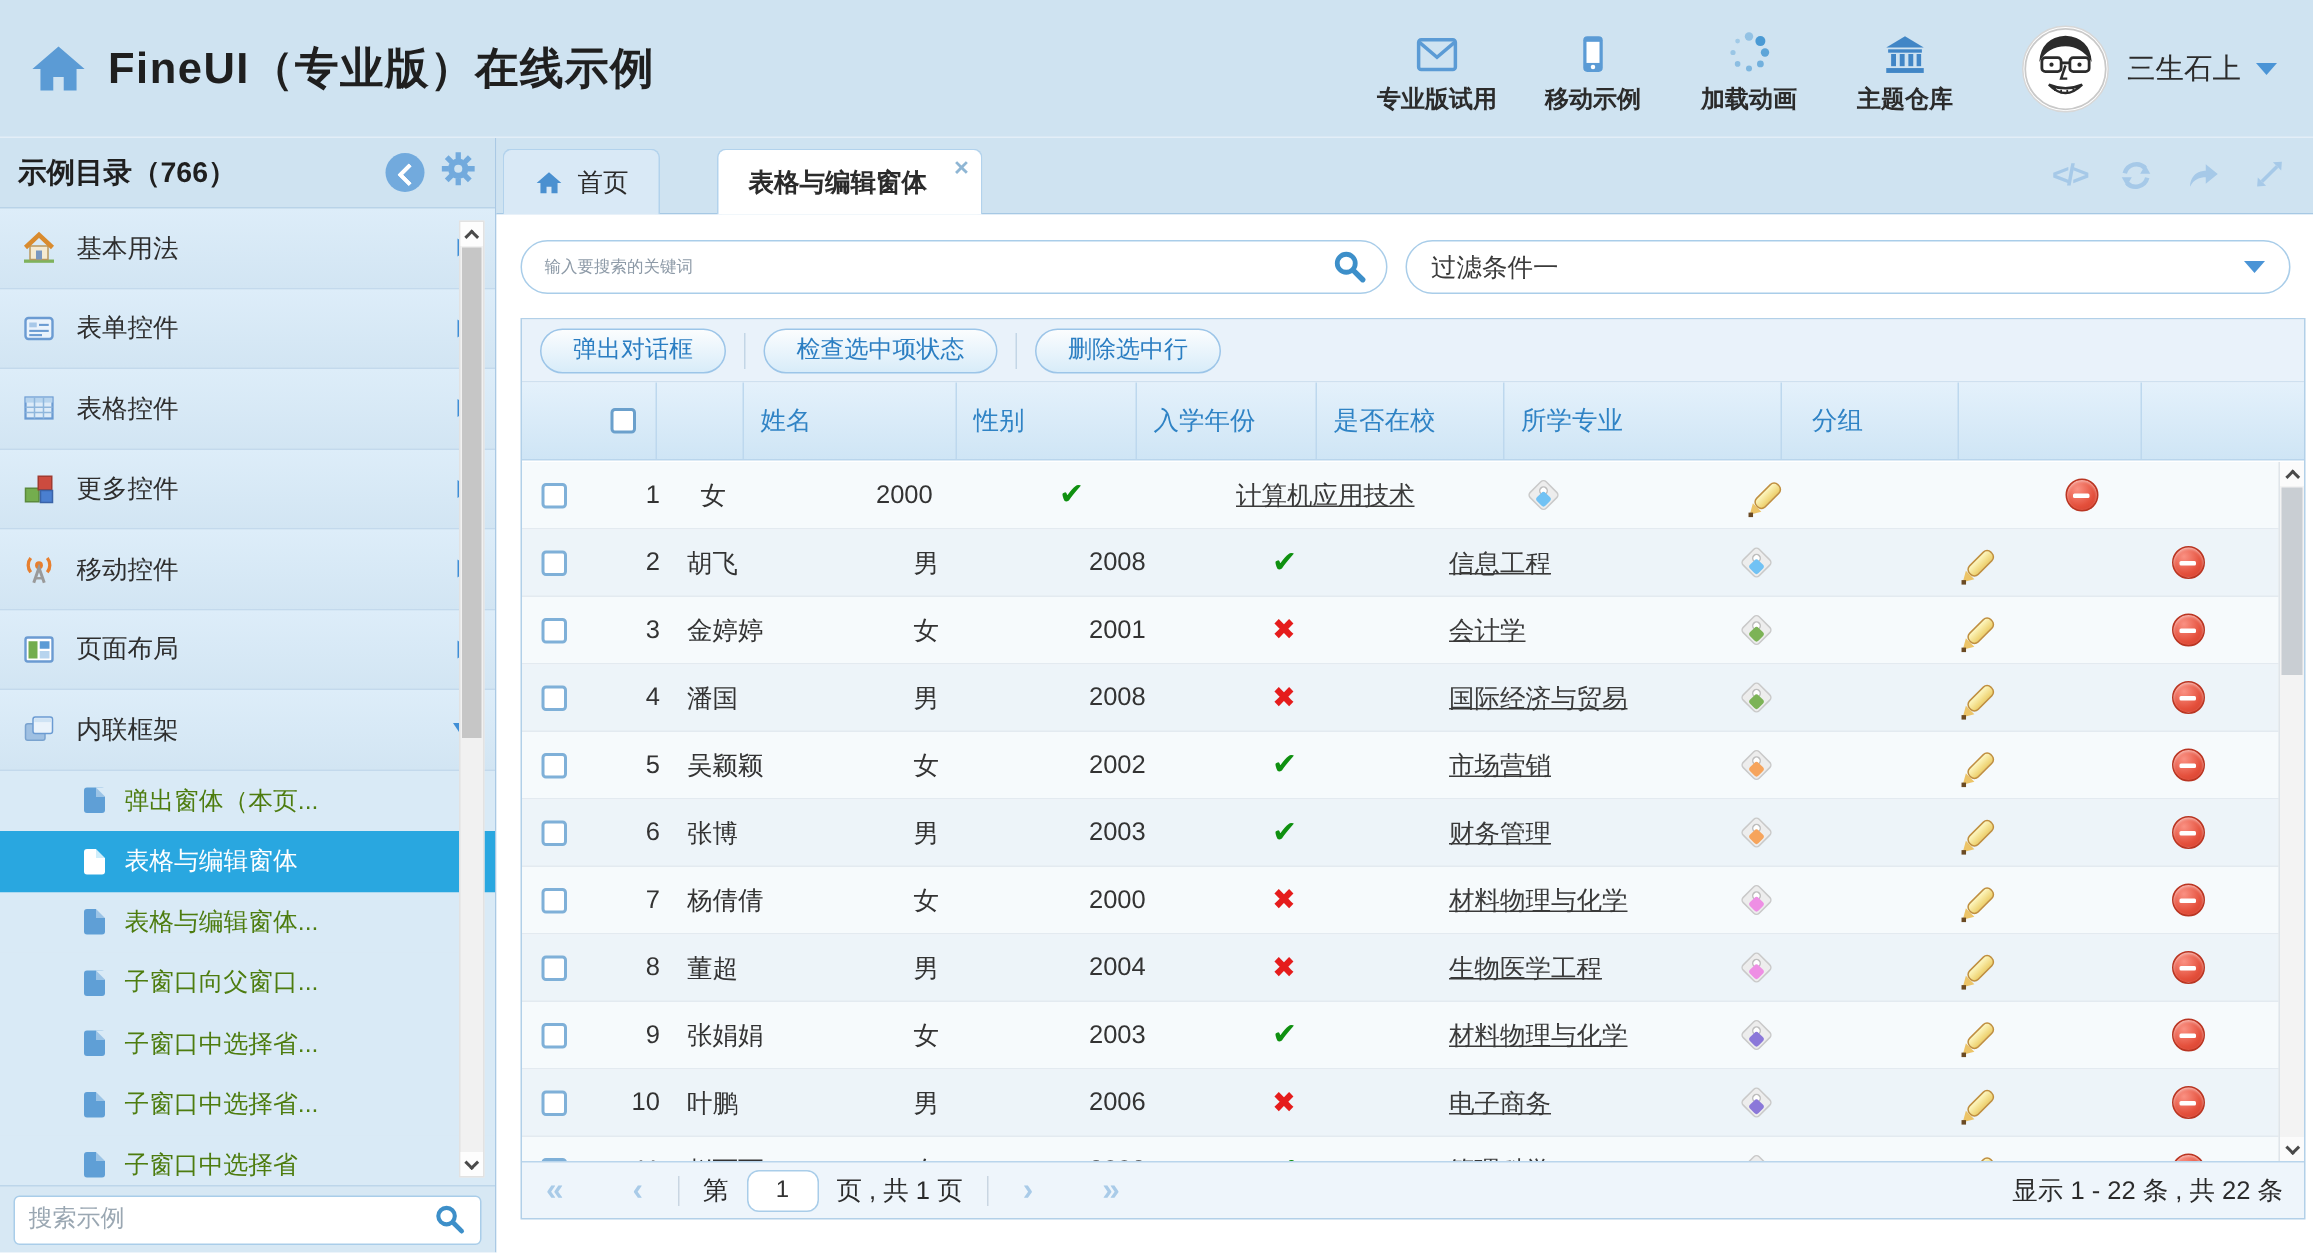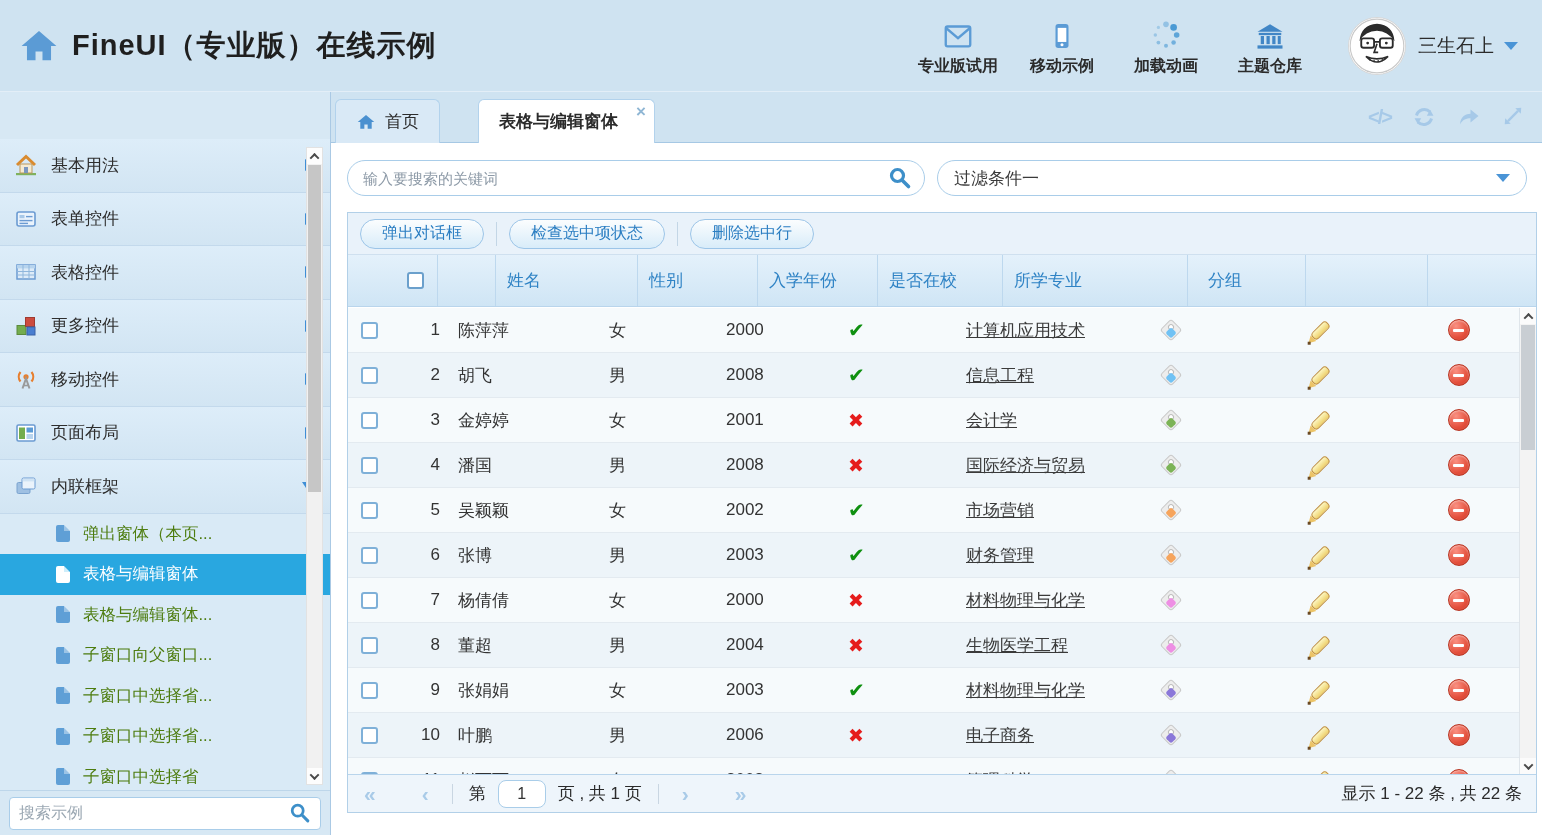--- a/index.html
+++ b/index.html
@@ -58,21 +58,21 @@
   .tab .thome { width:20px; height:18px; margin-right:9px; }
   .tab.active { background:#fff; font-weight:bold; padding-right:36px; border-color:#b2d2ec; }
   .tab-close { position:absolute; top:3px; right:8px; color:#8fb6d4; font-weight:bold; font-size:17px; line-height:1; cursor:pointer; }
   .tab-tools { position:absolute; right:16px; top:0; height:100%; display:flex; align-items:center; gap:21px; }
   .ticon { width:24px; height:24px; cursor:pointer; }
   .code-glyph { font-size:20px; font-weight:bold; color:#a6c9e8; letter-spacing:-2px; cursor:pointer; }
 
   .content { position:absolute; top:51px; left:0; right:0; bottom:0; background:#fff; }
   .filter-row { position:absolute; top:17px; left:16px; right:15px; height:36px; display:flex; }
   .search-field { width:578px; height:36px; border:1px solid #a9cde9; border-radius:18px; background:#fff; display:flex; align-items:center; padding:0 12px 0 15px; }
-  .search-field input { flex:1; border:none; outline:none; font-size:15px; color:#333; background:transparent; font-family:inherit; }
+  .search-field input { flex:1; border:none; outline:none; font-size:11px; color:#333; background:transparent; font-family:inherit; }
   .search-field input::placeholder { color:#8d9aa7; }
   .filter-select { flex:1; margin-left:12px; height:36px; border:1px solid #a9cde9; border-radius:18px; display:flex; align-items:center; padding:0 16px; font-size:17px; color:#3a3a3a; cursor:pointer; background:#fff; }
   .filter-select .caret { margin-left:auto; border-top-color:#4a94d6; }
 
   .panel { position:absolute; top:69px; left:16px; right:5px; height:601px; border:1px solid #b2d0e8; background:#fff; }
   .toolbar { height:42px; background:#e9f2fa; border-bottom:1px solid #cfe0ef; display:flex; align-items:center; padding-left:0; }
   .toolbar > .tb-sep:first-child { display:none; }
   .tb-sep { width:1px; height:24px; background:#c3d6e6; }
   .tb-btn { height:30px; padding:0 21px; border:1px solid #9cc5e8; border-radius:16px; background:linear-gradient(#fbfdfe,#d8ecf9); color:#2b7ec2; font-size:16px; display:flex; align-items:center; margin:0 12px; cursor:pointer; white-space:nowrap; }
 
@@ -211,20 +211,40 @@
           <path d="M14.5 33 Q24 42.5 33.5 33 Q24 37 14.5 33 Z" fill="#fff" stroke="#2b2b2b" stroke-width="1.4"></path>
           <path d="M18 34.8 L18 36.6 M21.5 35.8 L21.5 37.8 M25 35.9 L25 37.9 M28.5 35.2 L28.5 37" stroke="#2b2b2b" stroke-width="1"></path>
         </svg>
     </span>
     <span class="user-name">三生石上</span>
     <span class="caret"></span>
   </div>
 </header>
 
 <aside class="sidebar">
+  <div class="side-head">
+    <span class="side-title">示例目录（766）</span>
+    <span class="collapse-btn"></span>
+    <span style="cursor:pointer;">
+      <svg viewBox="0 0 24 24" width="25" height="25">
+          <g stroke="#72aadd" stroke-width="3.4">
+            <line x1="12" y1="1.5" x2="12" y2="6"></line>
+            <line x1="12" y1="18" x2="12" y2="22.5"></line>
+            <line x1="1.5" y1="12" x2="6" y2="12"></line>
+            <line x1="18" y1="12" x2="22.5" y2="12"></line>
+            <line x1="4.6" y1="4.6" x2="7.8" y2="7.8"></line>
+            <line x1="16.2" y1="16.2" x2="19.4" y2="19.4"></line>
+            <line x1="19.4" y1="4.6" x2="16.2" y2="7.8"></line>
+            <line x1="4.6" y1="19.4" x2="7.8" y2="16.2"></line>
+          </g>
+          <circle cx="12" cy="12" r="6.5" fill="#72aadd"></circle>
+          <circle cx="12" cy="12" r="2.6" fill="#cfe3f1"></circle>
+        </svg>
+    </span>
+  </div>
 
   <div class="side-menu">
     <div class="menu-item">
       <span class="micon"><svg viewBox="0 0 22 22" width="24" height="22">
             <rect x="1" y="19" width="20" height="2.2" fill="#7fb25c"></rect>
             <rect x="5" y="10" width="12" height="9" fill="#f5ead2" stroke="#b9985f"></rect>
             <rect x="9" y="13" width="4" height="6" fill="#7a97c0"></rect>
             <path d="M2 11 L11 2.5 L20 11" fill="none" stroke="#d98b2f" stroke-width="3"></path>
           </svg></span>
       <span>基本用法</span>
@@ -431,21 +451,20 @@
         <div class="th c-del"></div>
       </div>
 
       <div class="tbody">
 
           <div class="trow">
             <div class="td c-check">
               <span class="checkbox"></span>
             </div>
             <div class="td c-num">1</div>
-            <div class="td c-name">陈萍萍</div>
             <div class="td c-gender">女</div>
             <div class="td c-year">2000</div>
             <div class="td c-enr">
               <span class="check-yes">✔</span>
 
             </div>
             <div class="td c-major">
               <a class="major-link">计算机应用技术</a>
             </div>
             <div class="td c-group">

